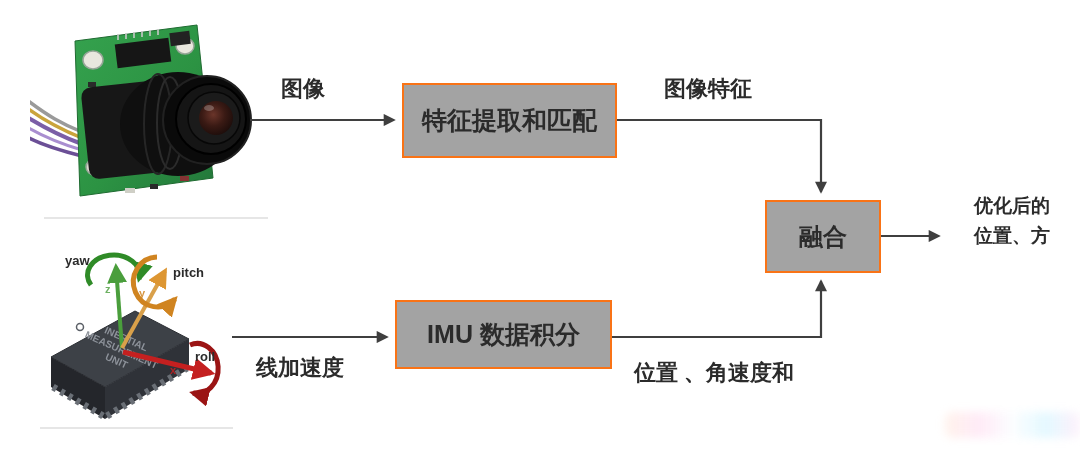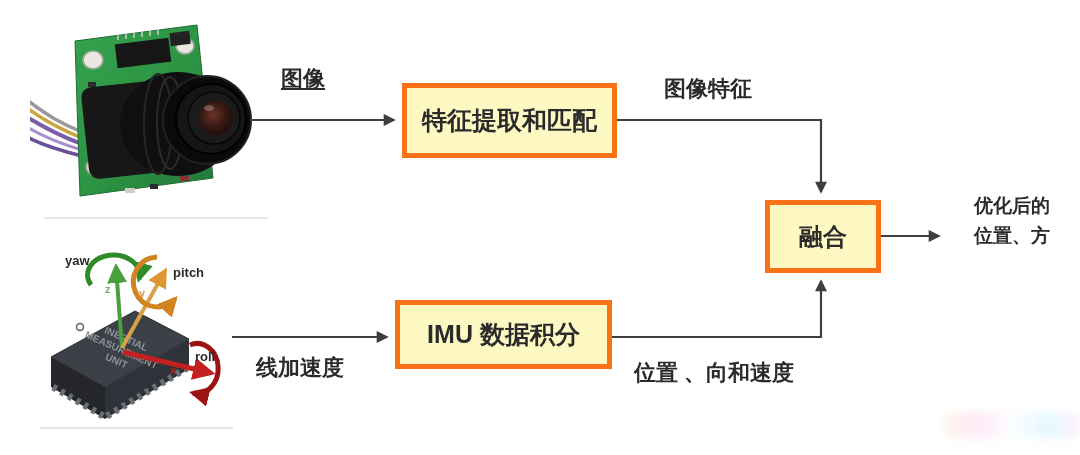--- a/index.html
+++ b/index.html
@@ -2,21 +2,21 @@
 <html><head>
 <meta charset="utf-8">
 <style>
   html,body{margin:0;padding:0;background:#ffffff;}
   .canvas{
     position:relative;width:1080px;height:455px;background:#ffffff;
     font-family:"Liberation Sans",sans-serif;overflow:hidden;color:#2d2d2d;
   }
   .abs{position:absolute;}
   .flow-box{
-    position:absolute;border:5px solid #f97316;background:#fef9c3;
+    position:absolute;border:2px solid #f97316;background:#a3a3a3;
     display:flex;align-items:center;justify-content:center;
     font-weight:600;color:#2b2b2b;box-sizing:border-box;
   }
   .flow-label{
     position:absolute;font-weight:600;color:#2b2b2b;font-size:22px;
     line-height:29px;white-space:nowrap;
   }
   .out-label{font-size:19px;line-height:30px;margin-left:22px;}
   svg{display:block;}
   #flow-lines{position:absolute;left:0;top:0;pointer-events:none;}
@@ -178,29 +178,29 @@
   </div>
 
   <div class="flow-box" style="left:395px;top:300px;width:217px;height:69px;font-size:25px;">
     <span>IMU 数据积分</span>
   </div>
 
   <div class="flow-box" style="left:765px;top:200px;width:116px;height:73px;font-size:24px;">
     <span>融合</span>
   </div>
 
-  <div class="flow-label" style="left:281px;top:64px;text-decoration:underline;">图像</div>
+  <div class="flow-label" style="left:281px;top:74px;">图像</div>
 
   <div class="flow-label" style="left:664px;top:74px;">图像特征</div>
 
   <div class="flow-label" style="left:256px;top:353px;">
     <div>线加速度</div>
   </div>
 
-  <div class="flow-label" style="left:634px;top:358px;">位置 、向和速度</div>
+  <div class="flow-label" style="left:634px;top:358px;">位置 、角速度和</div>
 
   <div class="flow-label out-label" style="left:952px;top:191px;">
     <div>优化后的</div>
     <div>位置、方</div>
   </div>
 
   <div class="smudge"></div>
 
 </div>
 

